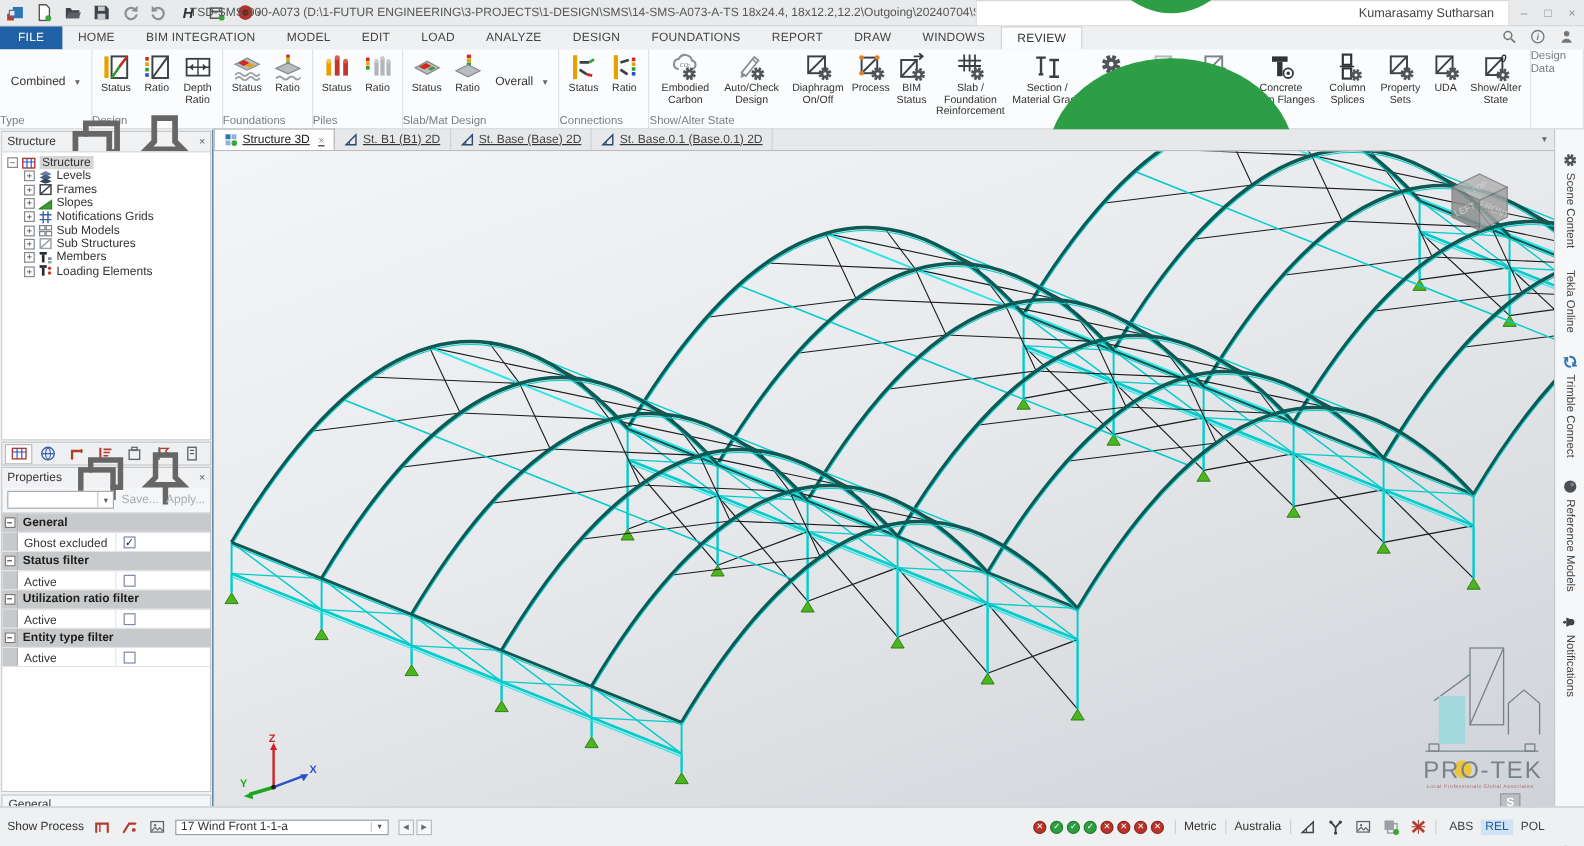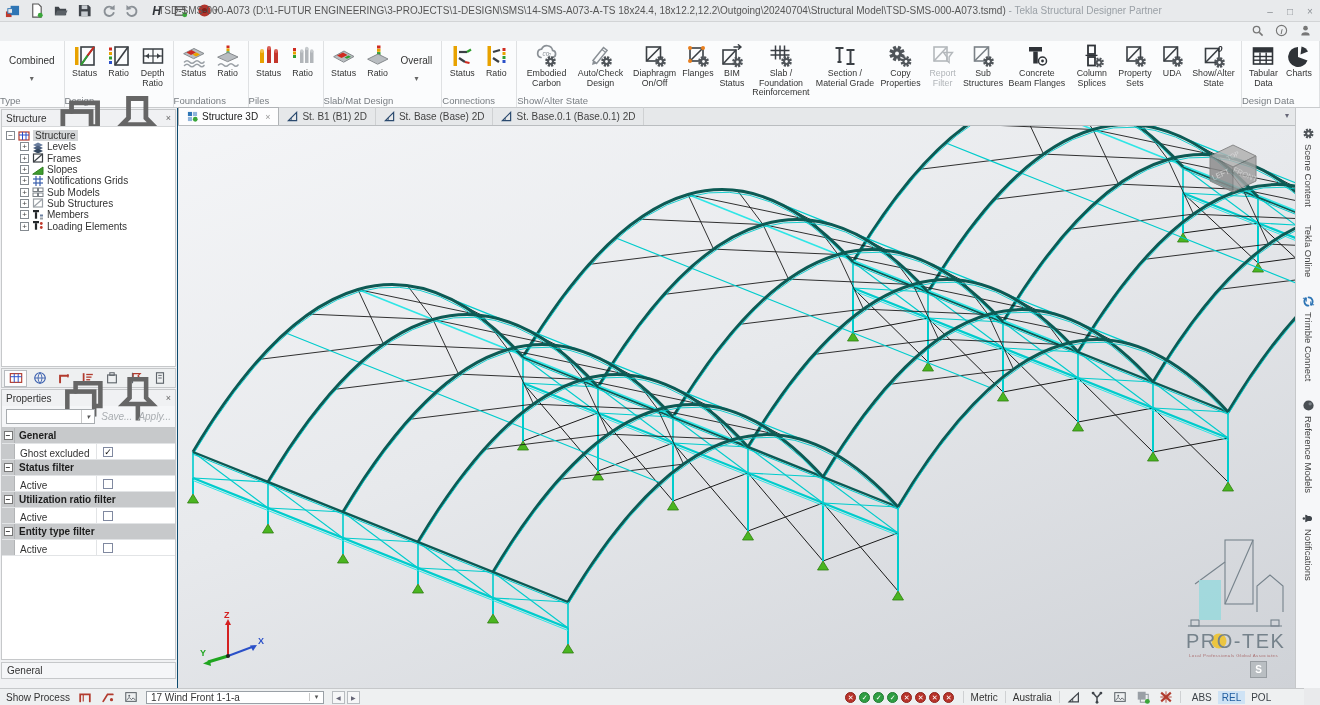--- a/index.html
+++ b/index.html
@@ -27,21 +27,21 @@
 .corner-icons{position:absolute;right:8px;top:2px;display:flex;gap:11px;align-items:center;}
 
 
 .ribbon{height:67px;background:#fbfcfd;border-bottom:1px solid #c9cbcd;display:flex;align-items:stretch;}
 .rgroup{display:flex;flex-direction:column;border-right:1px solid #dfe1e3;}
 .rgroup-content{height:54px;display:flex;align-items:flex-start;padding:1px 3px 0 3px;}
 .rgroup-label{height:12px;font-size:9.5px;color:#787d82;line-height:11px;}
 .rbtn{min-width:34px;max-width:66px;height:53px;display:flex;flex-direction:column;align-items:center;padding:2px 2px 0 2px;font-size:8.8px;line-height:1.1;text-align:center;color:#333;}
 .rbtn .ic{width:24px;height:24px;margin-bottom:1px;flex:none;}
 .rbtn.disabled{color:#b0b4b8;}
-.rbtn-med{align-self:center;display:flex;align-items:center;gap:8px;font-size:10px;color:#333;padding:3px 6px;flex-direction:column;}
+.rbtn-med{align-self:center;display:flex;align-items:center;gap:8px;font-size:10px;color:#333;padding:3px 6px;}
 .rbtn-med .caret{font-size:8px;color:#666;}
 
 
 .main{position:absolute;top:108px;bottom:17px;left:0;right:0;display:flex;background:#e9eaec;}
 .leftcol{width:178px;display:flex;flex-direction:column;background:#f0f1f3;border-right:1px solid #0c4a6e;}
 .panel{background:#f5f6f8;border:1px solid #c6c8ca;margin:1px;display:flex;flex-direction:column;}
 .panel-header{height:16px;display:flex;align-items:center;background:#f0f1f3;padding:0 4px;font-size:10px;color:#333;}
 .panel-header .sp{flex:1;}
 .panel-header .hbtn{margin-left:5px;color:#666;font-size:9px;display:flex;align-items:center;}
 .structure-panel{height:258px;}
@@ -49,60 +49,60 @@
 .trow{display:flex;align-items:center;height:11.3px;gap:3px;font-size:10px;color:#333;white-space:nowrap;}
 .trow .exp{width:9px;height:9px;border:1px solid #848a90;background:#fff;font-size:8px;line-height:7px;text-align:center;color:#444;flex:none;}
 .trow .ic{width:12px;height:12px;flex:none;}
 .trow.child{margin-left:14px;}
 .trow .lbl.sel{background:#d4d6d8;padding:0 2px;}
 .panel-tabs{height:20px;display:flex;background:#eef0f1;border:1px solid #c6c8ca;margin:0 1px;align-items:center;padding-left:2px;gap:1px;}
 .ptab{width:23px;height:17px;display:flex;align-items:center;justify-content:center;border:1px solid transparent;}
 .ptab.active{background:#fdfdfd;border-color:#b8bcc0;}
 .ptab .ic{width:14px;height:14px;}
 .props-panel{flex:1;margin-top:1px;}
-.combo-row{display:flex;align-items:center;padding:3px 4px;gap:6px;font-style:italic;}
+.combo-row{display:flex;align-items:center;padding:3px 4px;gap:6px;}
 .combo{flex:1;height:15px;background:#fff;border:1px solid #a8acb0;display:flex;align-items:center;}
 .combo .val{flex:1;padding:0 3px;font-size:10px;color:#333;}
 .combo .cbtn{width:13px;height:13px;border-left:1px solid #c8c8c8;color:#555;font-size:7px;display:flex;align-items:center;justify-content:center;}
 .link-dis{color:#a8acb0;font-size:10px;}
 .pgrid{border-top:1px solid #c6c8ca;background:#fff;}
 .prow{display:flex;height:16px;border-bottom:1px solid #e2e4e6;align-items:stretch;font-size:10px;}
 .prow .gut{width:13px;background:#c7c9cb;border-right:1px solid #b2b4b6;display:flex;align-items:center;justify-content:center;flex:none;}
 .prow .gut .exp{width:9px;height:9px;border:1px solid #777;background:#fff;font-size:8px;line-height:7px;text-align:center;color:#333;}
 .prow.group{background:#c7c9cb;font-weight:bold;color:#1d1d1d;}
 .prow.group .glab{display:flex;align-items:center;padding-left:4px;flex:1;}
 .prow .cell-l{width:82px;display:flex;align-items:flex-end;padding-left:5px;border-right:1px solid #e2e4e6;}
 .prow .cell-v{flex:1;display:flex;align-items:center;padding-left:6px;}
 .chk{width:10px;height:10px;border:1px solid #808archive0;border:1px solid #8089a0;background:#fff;font-size:9px;line-height:9px;text-align:center;color:#111;}
 .pfill{flex:1;background:#fff;}
 .general-bar{height:17px;margin:1px;background:#f5f6f8;border:1px solid #c6c8ca;display:flex;align-items:center;padding-left:5px;font-size:10px;color:#333;}
 .lc-sp{height:8px;}
 
 
-.center{flex:1;display:flex;flex-direction:column;min-width:0;}
+.center{flex:1;display:flex;flex-direction:column;min-width:0;text-decoration:underline;}
 .doctabs{height:18px;background:#e6e8ea;display:flex;align-items:flex-end;border-bottom:1px solid #babdc0;position:relative;}
 .dtab{height:18px;display:flex;align-items:center;gap:4px;padding:0 8px;font-size:10px;color:#444;border-right:1px solid #cfd1d3;}
 .dtab .ic{width:11px;height:11px;}
 .dtab.active{background:#fdfdfe;border:1px solid #b0b3b6;border-bottom:none;color:#222;}
 .dtab .x{color:#999;font-size:9px;margin-left:3px;}
 .dt-caret{position:absolute;right:6px;top:3px;color:#667;font-size:8px;}
 .viewport{flex:1;position:relative;background:linear-gradient(160deg,#f4f5f7 0%,#e7e9ec 45%,#cfd2d7 100%);overflow:hidden;}
 .viewport svg.scene{position:absolute;inset:0;}
 .viewcube{position:absolute;top:14px;right:30px;opacity:.85;}
 .axes{position:absolute;left:22px;bottom:16px;}
 .watermark{position:absolute;right:10px;bottom:14px;opacity:.8;}
 .sbadge{position:absolute;right:28px;bottom:10px;width:17px;height:17px;background:#b9bec2;border:1px solid #979ca1;color:#fff;font-size:10px;font-weight:bold;display:flex;align-items:center;justify-content:center;}
 
 
 .rightbar{width:25px;background:#f6f7f9;border-left:1px solid #c6c8ca;display:flex;flex-direction:column;align-items:center;padding-top:10px;}
 .rb-item{writing-mode:vertical-rl;display:flex;align-items:center;gap:4px;font-size:9.5px;color:#444;padding:9px 0;}
 .rb-item .ic{width:13px;height:13px;transform:rotate(90deg);}
 
 
-.statusbar{position:absolute;left:0;right:16px;bottom:0;height:17px;background:#eef0f1;border-top:1px solid #c6c8ca;display:flex;align-items:center;font-size:10px;color:#333;padding:0 6px;gap:8px;}
+.statusbar{position:absolute;left:0;right:0;bottom:0;height:33px;background:#eef0f1;border-top:1px solid #c6c8ca;display:flex;align-items:center;font-size:10px;color:#333;padding:0 6px;gap:8px;}
 .sb-icons{display:flex;align-items:center;gap:9px;}
 .sb-icons .ic{width:14px;height:14px;}
 .sb-combo{width:178px;height:13px;background:#fff;border:1px solid #9aa0a6;display:flex;align-items:center;}
 .sb-combo .val{flex:1;padding:0 4px;font-size:10px;white-space:nowrap;overflow:hidden;}
 .sb-combo .cbtn{width:14px;border-left:1px solid #c8c8c8;color:#555;font-size:7px;text-align:center;}
 .sb-nav{display:flex;gap:2px;}
 .sb-nav span{width:13px;height:13px;border:1px solid #b8bcc0;background:#f6f7f8;color:#667;font-size:6px;display:flex;align-items:center;justify-content:center;}
 .sb-right{margin-left:auto;display:flex;align-items:center;gap:7px;}
 .ind{width:11px;height:11px;border-radius:50%;display:flex;align-items:center;justify-content:center;color:#fff;font-size:7px;line-height:11px;margin:0 1.5px;flex:none;}
 .ind.error{background:#b8332a;border:1px solid #8f241d;}
@@ -172,28 +172,52 @@
           <circle cx="8" cy="8" r="6.5" fill="#b3342c" stroke="none" stroke-width="1"></circle>
           <circle cx="8" cy="8" r="2.8" fill="#801f1a" stroke="none" stroke-width="1"></circle>
         </svg>
       </i>
     </div>
   <span class="qat-caret">▾</span>
   <div class="tb-title">
     <span>TSD-SMS-000-A073 (D:\1-FUTUR ENGINEERING\3-PROJECTS\1-DESIGN\SMS\14-SMS-A073-A-TS 18x24.4, 18x12.2,12.2\Outgoing\20240704\Structural Model\TSD-SMS-000-A073.tsmd)</span>
     <span class="partner">- Tekla Structural Designer Partner</span>
   </div>
+  <div class="tb-user">
+    <i class="ic">
+        <svg viewBox="0 0 16 16" width="100%" height="100%">
+          <circle cx="8" cy="5" r="3" fill="#2e9e46" stroke="none" stroke-width="1"></circle>
+          <path d="M2.5 14.5 a5.5 4.5 0 0 1 11 0 Z" fill="#2e9e46" stroke="none" stroke-width="0" stroke-linecap="round"></path>
+        </svg>
+      </i>
+    <span>Kumarasamy Sutharsan</span>
+  </div>
   <div class="win-controls">
     <span class="win-btn">–</span>
     <span class="win-btn">□</span>
     <span class="win-btn">×</span>
   </div>
 </div>
 
 <div class="tabrow">
+  <div id="rtabs" style="display:flex;align-items:flex-end;height:19px;">
+      <div class="rtab file">FILE</div>
+      <div class="rtab">HOME</div>
+      <div class="rtab">BIM INTEGRATION</div>
+      <div class="rtab">MODEL</div>
+      <div class="rtab">EDIT</div>
+      <div class="rtab">LOAD</div>
+      <div class="rtab">ANALYZE</div>
+      <div class="rtab">DESIGN</div>
+      <div class="rtab">FOUNDATIONS</div>
+      <div class="rtab">REPORT</div>
+      <div class="rtab">DRAW</div>
+      <div class="rtab">WINDOWS</div>
+      <div class="rtab active">REVIEW</div>
+    </div>
   <div class="corner-icons" id="cornerIcons">
       <i class="ic" style="width: 13px; height: 13px;">
         <svg viewBox="0 0 14 14" width="100%" height="100%">
           <circle cx="6" cy="6" r="3.5" fill="none" stroke="#777" stroke-width="1.4"></circle>
           <line x1="9" y1="9" x2="12.5" y2="12.5" stroke="#777" stroke-width="1.6"></line>
         </svg>
       </i>
       <i class="ic" style="width: 13px; height: 13px;">
         <svg viewBox="0 0 14 14" width="100%" height="100%">
           <circle cx="7" cy="7" r="5.5" fill="none" stroke="#777" stroke-width="1.2"></circle>
@@ -459,21 +483,21 @@
               <line x1="18.474494424211883" y1="19.834793484910378" x2="19.590733491945493" y2="22.50919329489863" stroke="#50555a" stroke-width="2.3"></line>
               <line x1="16.538123309738403" y1="19.840019921439" x2="15.43633728271148" y2="22.520406376905495" stroke="#50555a" stroke-width="2.3"></line>
               <line x1="15.16520651508962" y1="18.474494424211883" x2="12.49080670510137" y2="19.590733491945493" stroke="#50555a" stroke-width="2.3"></line>
               <line x1="15.159980078560999" y1="16.538123309738403" x2="12.479593623094505" y2="15.43633728271148" stroke="#50555a" stroke-width="2.3"></line>
               <line x1="16.525505575788117" y1="15.165206515089622" x2="15.409266508054506" y2="12.49080670510137" stroke="#50555a" stroke-width="2.3"></line>
               <line x1="18.461876690261597" y1="15.159980078560999" x2="19.56366271728852" y2="12.479593623094505" stroke="#50555a" stroke-width="2.3"></line>
               <line x1="19.834793484910378" y1="16.525505575788117" x2="22.50919329489863" y2="15.409266508054506" stroke="#50555a" stroke-width="2.3"></line>
               <circle cx="17.5" cy="17.5" r="1.38" fill="#fbfcfd" stroke="none" stroke-width="1"></circle>
             </svg>
           </i>
-          <span>Flanges</span>
+          <span>Process</span>
         </div>
         <div class="rbtn">
           <i class="ic">
             <svg viewBox="0 0 24 24" width="100%" height="100%">
               <rect x="3" y="6" width="13" height="14" fill="none" stroke="#3a3f44" stroke-width="1.6"></rect>
               <line x1="3" y1="20" x2="16" y2="6" stroke="#3a3f44" stroke-width="1.6"></line>
               <path d="M14 3 h7 M21 3 l-2.6 -2.2 M21 3 l-2.6 2.2" fill="none" stroke="#3a3f44" stroke-width="1.5" stroke-linecap="round"></path>
               <circle cx="17.5" cy="18" r="3.312" fill="#50555a" stroke="none" stroke-width="1"></circle>
               <line x1="19.840019921439" y1="18.961876690261597" x2="22.520406376905495" y2="20.06366271728852" stroke="#50555a" stroke-width="2.3"></line>
               <line x1="18.474494424211883" y1="20.334793484910378" x2="19.590733491945493" y2="23.00919329489863" stroke="#50555a" stroke-width="2.3"></line>
@@ -665,44 +689,20 @@
               <line x1="19.834793484910378" y1="17.525505575788117" x2="22.50919329489863" y2="16.409266508054507" stroke="#50555a" stroke-width="2.3"></line>
               <circle cx="17.5" cy="18.5" r="1.38" fill="#fbfcfd" stroke="none" stroke-width="1"></circle>
             </svg>
           </i>
           <span>Show/Alter State</span>
         </div>
       </div>
       <div class="rgroup-label">Show/Alter State</div>
     </div>
     <div class="rgroup">
-      <div class="rgroup-content">
-        <div class="rbtn">
-          <i class="ic">
-            <svg viewBox="0 0 24 24" width="100%" height="100%">
-              <rect x="2.5" y="4" width="19" height="16" fill="none" stroke="#2f3338" stroke-width="1.6"></rect>
-              <rect x="2.5" y="4" width="19" height="4.5" fill="#2f3338" stroke="none" stroke-width="0"></rect>
-              <line x1="2.5" y1="12.5" x2="21.5" y2="12.5" stroke="#2f3338" stroke-width="1.4"></line>
-              <line x1="2.5" y1="16.2" x2="21.5" y2="16.2" stroke="#2f3338" stroke-width="1.4"></line>
-              <line x1="9" y1="8.5" x2="9" y2="20" stroke="#2f3338" stroke-width="1.4"></line>
-              <line x1="15.2" y1="8.5" x2="15.2" y2="20" stroke="#2f3338" stroke-width="1.4"></line>
-            </svg>
-          </i>
-          <span>Tabular Data</span>
-        </div>
-        <div class="rbtn">
-          <i class="ic">
-            <svg viewBox="0 0 24 24" width="100%" height="100%">
-              <path d="M11 13 L11 3 A10 10 0 1 0 20.5 16.5 Z" fill="#2f3338" stroke="none" stroke-width="0" stroke-linecap="round"></path>
-              <path d="M13.5 10.5 L14.5 2.5 A9 9 0 0 1 21 7.5 Z" fill="#2f3338" stroke="none" stroke-width="0" stroke-linecap="round"></path>
-            </svg>
-          </i>
-          <span>Charts</span>
-        </div>
-      </div>
       <div class="rgroup-label">Design Data</div>
     </div>
   </div>
 
 <div class="main">
   <div class="leftcol">
     <section class="panel structure-panel">
       <div class="panel-header">
         <span>Structure</span>
         <span class="sp"></span>

